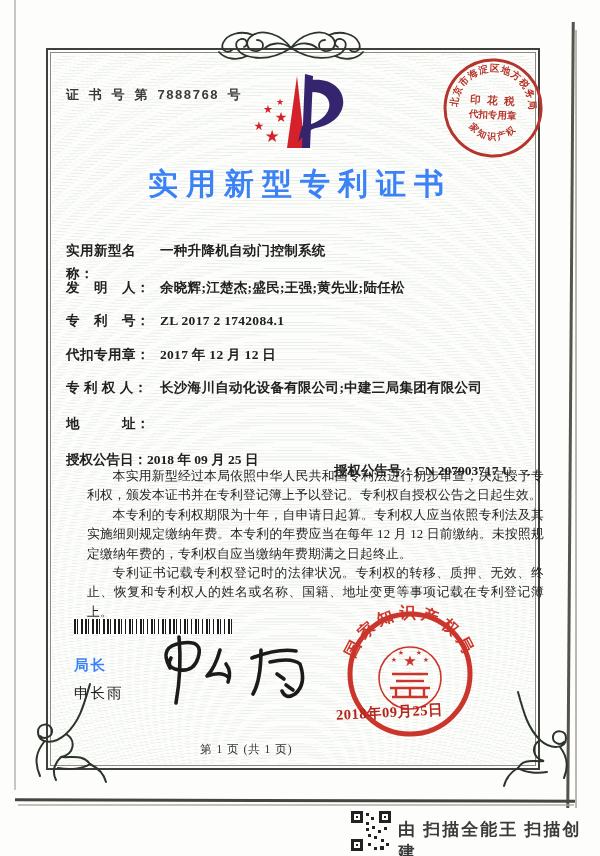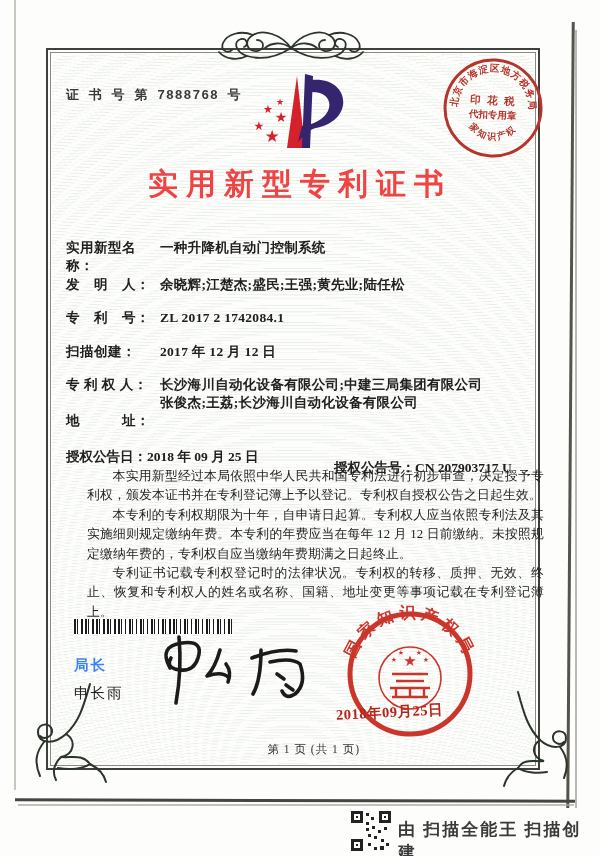--- a/index.html
+++ b/index.html
@@ -19,33 +19,33 @@
   
   .frame{left:46px;top:48px;width:490px;height:718px;border:2px solid #3f3f3b;}
   .frame-inner{position:absolute;left:2px;top:2px;right:2px;bottom:2px;border:1px solid #8a8a82;}
   .guilloche{position:absolute;left:4px;top:4px;right:4px;bottom:4px;
     background:
       repeating-radial-gradient(ellipse 900px 320px at 50% 112%, rgba(120,160,125,.10) 0 1.5px, rgba(255,255,255,0) 1.5px 8px),
       repeating-radial-gradient(ellipse 800px 300px at 50% -15%, rgba(120,150,130,.06) 0 1.5px, rgba(255,255,255,0) 1.5px 9px);
   }
   .cert-no{left:66px;top:86px;font-size:13px;font-weight:600;letter-spacing:1px;color:#3a3a3a;font-family:Liberation Mono, monospace;}
   .title{left:0;top:164px;width:600px;text-align:center;font-size:30px;font-weight:700;
-    letter-spacing:8px;color:#ef4444;}
-  .f-row{left:66px;width:462px;font-size:13.5px;font-weight:600;color:#202020;line-height:18px;}
+    letter-spacing:8px;color:#3b82f6;}
+  .f-row{left:66px;width:462px;font-size:13.5px;font-weight:600;color:#202020;line-height:23px;}
   .f-label{display:inline-block;width:94px;vertical-align:top;letter-spacing:.5px;}
   .f-val{display:inline-block;vertical-align:top;width:360px;letter-spacing:.3px;}
   .grant-right{position:absolute;left:268px;top:11px;white-space:nowrap;}
   .paras{left:63px;top:467px;width:457px;font-size:12.8px;line-height:19.4px;
     text-align:justify;color:#1f1f1f;font-weight:500;letter-spacing:.2px;margin-left:24px;}
   .paras p{margin:0;text-indent:2em;}
   .barcode{left:74px;top:619px;width:158px;height:15px;
     background:repeating-linear-gradient(90deg,#1b1b1b 0 2px,#fff 2px 3px,#1b1b1b 3px 4px,#fff 4px 7px,#1b1b1b 7px 8.5px,#fff 8.5px 11px);}
   .officer-title{left:74px;top:656px;font-size:14.5px;font-weight:700;color:#3b82f6;letter-spacing:2px;}
   .officer-name{left:74px;top:684px;font-size:14.5px;font-weight:400;color:#222;letter-spacing:2px;}
-  .page-no{left:200px;top:742px;width:160px;text-align:right;font-size:11.5px;color:#333;letter-spacing:1px;}
+  .page-no{left:200px;top:742px;width:160px;text-align:left;font-size:11.5px;color:#333;letter-spacing:1px;}
   .seal-date{left:336px;top:703px;font-size:14.5px;font-weight:700;color:#b5251c;
     transform:rotate(-3deg);letter-spacing:.5px;}
   .scan-credit{left:398px;top:818px;font-size:17px;font-weight:600;color:#3a3a3a;letter-spacing:2px;}
   svg{display:block;}
 </style>
 </head>
 <body>
 
 <div class="abs paper-edge-left"></div>
 <div class="abs paper-edge-right"></div>
@@ -130,24 +130,24 @@
 <div class="abs f-row" style="top:239px">
   <span class="f-label">实用新型名称：</span><span class="f-val"><span>一种升降机自动门控制系统</span></span>
 </div>
 <div class="abs f-row" style="top:276px">
   <span class="f-label">发　明　人：</span><span class="f-val"><span>余晓辉;江楚杰;盛民;王强;黄先业;陆任松</span></span>
 </div>
 <div class="abs f-row" style="top:309px">
   <span class="f-label">专　利　号：</span><span class="f-val"><span>ZL 2017 2 1742084.1</span></span>
 </div>
 <div class="abs f-row" style="top:343px">
-  <span class="f-label">扫描创建：</span><span class="f-val"><span>2017 年 12 月 12 日</span></span>
+  <span class="f-label">代扣专用章：</span><span class="f-val"><span>2017 年 12 月 12 日</span></span>
 </div>
 <div class="abs f-row" style="top:376px">
-  <span class="f-label">专 利 权 人：</span><span class="f-val"><div>长沙海川自动化设备有限公司;中建三局集团有限公司</div><div>张俊杰;王荔;长沙海川自动化设备有限公司</div></span>
+  <span class="f-label">专 利 权 人：</span><span class="f-val"><div>长沙海川自动化设备有限公司;中建三局集团有限公司</div></span>
 </div>
 <div class="abs f-row" style="top:412px">
   <span class="f-label">地　　　址：</span>
 </div>
 <div class="abs f-row" style="top:448px">
   <span>授权公告日：</span><span>2018 年 09 月 25 日</span>
   <span class="grant-right"><span>授权公告号：</span><span>CN 207903717 U</span></span>
 </div>
 
 <div class="abs paras">

